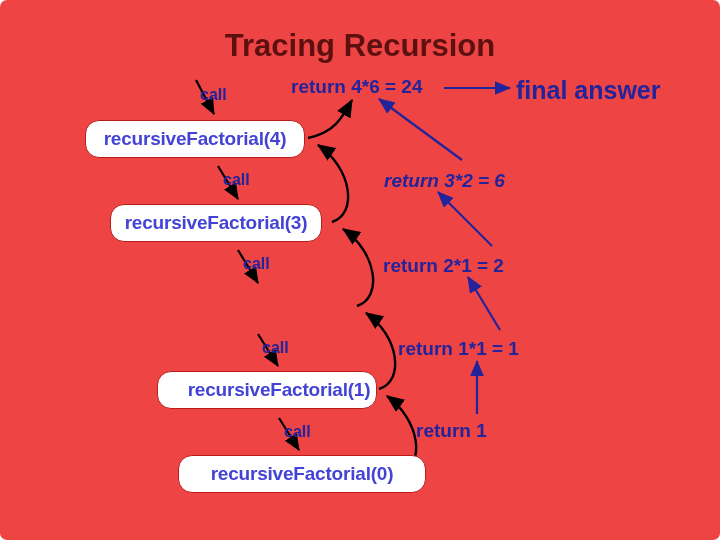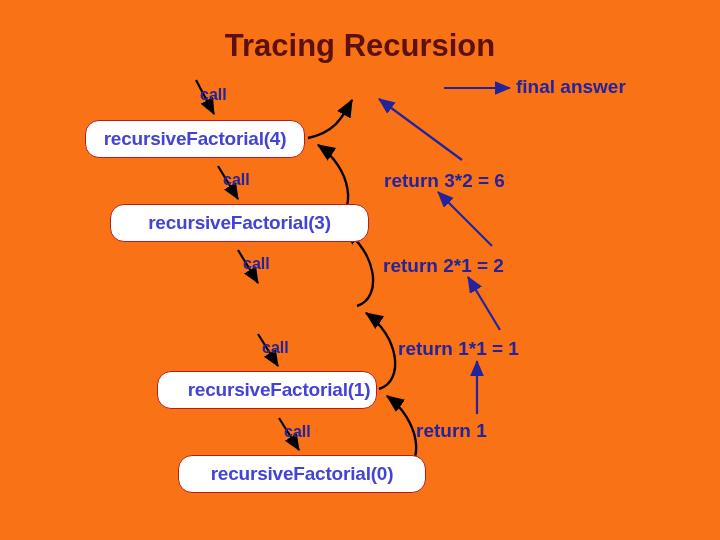--- a/index.html
+++ b/index.html
@@ -7,22 +7,23 @@
     padding: 0;
     background: #ffffff;
   }
   body {
     font-family: "Liberation Sans", sans-serif;
   }
   #canvas {
     position: relative;
     width: 720px;
     height: 540px;
-    background: #f97316;
+    background: #ef4444;
     overflow: hidden;
+    border-radius: 7px;
   }
   #title {
     position: absolute;
     left: 0;
     top: 28px;
     width: 720px;
     text-align: center;
     font-size: 31px;
     font-weight: bold;
     color: #5c1010;
@@ -65,21 +66,21 @@
     position: absolute;
     color: #23239c;
     font-size: 16px;
     font-weight: bold;
     white-space: nowrap;
     font-family: "Liberation Sans", sans-serif;
   }
   .finalans {
     position: absolute;
     color: #23239c;
-    font-size: 19px;
+    font-size: 25px;
     font-weight: bold;
     white-space: nowrap;
     font-family: "Liberation Sans", sans-serif;
   }
 </style>
 </head>
 <body>
 
 <div id="canvas">
 
@@ -140,30 +141,31 @@
     <g fill="none" stroke="#23239c" stroke-width="2.2" marker-end="url(#ahBlue)">
       <path d="M477,414 L477,361"></path>
     </g>
 
     <g fill="none" stroke="#23239c" stroke-width="2.2" marker-end="url(#ahBlue)">
       <path d="M444,88 L510,88"></path>
     </g>
   </svg>
 
   <div class="box" style="left:85px;  top:120px; width:220px; height:38px;">recursiveFactorial(4)</div>
-  <div class="box" style="left:110px; top:204px; width:259px; height:38px;">recursiveFactorial(3)</div>
+  <div class="box" style="left:110px; top:204px; width:212px; height:38px;">recursiveFactorial(3)</div>
   <div class="box" style="left:157px; top:371px; width:220px; height:38px;padding-left:24px;">recursiveFactorial(1)</div>
   <div class="box" style="left:178px; top:455px; width:248px; height:38px;">recursiveFactorial(0)</div>
 
   <div class="calllbl" style="left:200px; top:86px;">call</div>
   <div class="calllbl" style="left:223px; top:171px;">call</div>
   <div class="calllbl" style="left:243px; top:255px;">call</div>
   <div class="calllbl" style="left:262px; top:339px;">call</div>
   <div class="calllbl" style="left:284px; top:423px;">call</div>
 
-  <div class="ret" style="left:384px; top:170px;">return 3*2 = 6</div>
+  <div class="ret" style="left:291px; top:76px;">return 4*6 = 24</div>
+  <div class="ret" style="left:384px; top:170px;font-style:italic;">return 3*2 = 6</div>
   <div class="ret" style="left:383px; top:255px;">return 2*1 = 2</div>
   <div class="ret" style="left:398px; top:338px;">return 1*1 = 1</div>
   <div class="ret" style="left:416px; top:420px;">return 1</div>
 
   <div class="finalans" style="left:516px; top:76px;">final answer</div>
 
 </div>
 
 </body></html>

